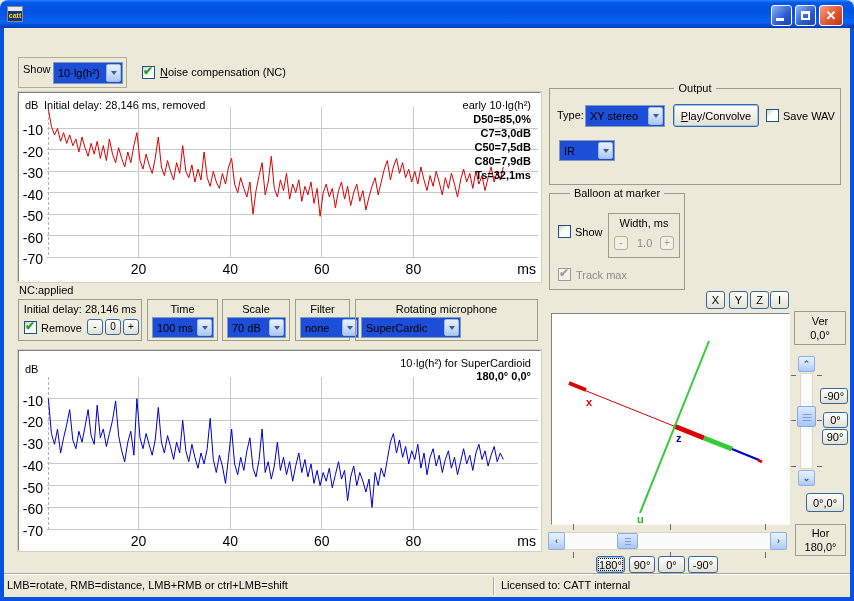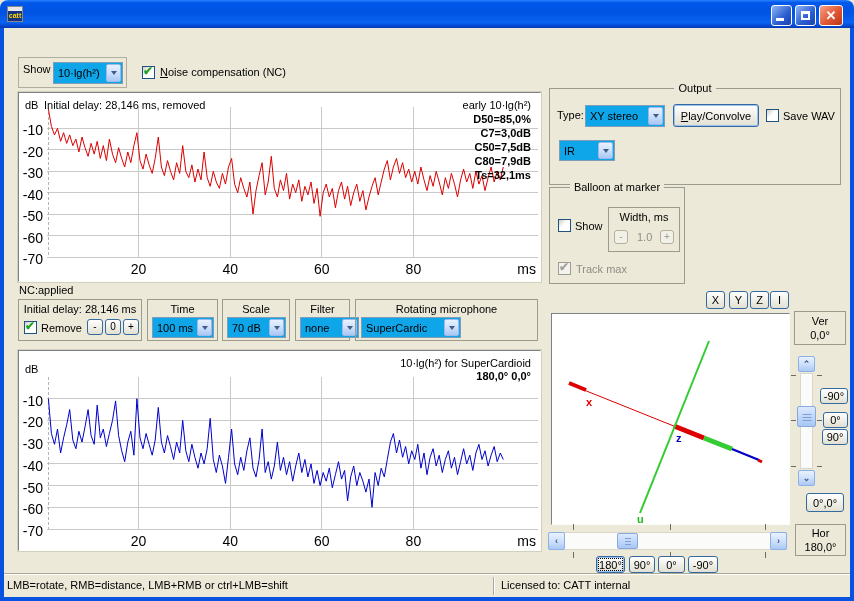--- a/index.html
+++ b/index.html
@@ -30,21 +30,21 @@
   .menubar{position:absolute;left:4px;top:28px;width:846px;height:20px;background:#ece9d8;}
   .menu-item{display:inline-block;padding:3px 8px 3px 7px;cursor:default;}
   
   .xp-btn{position:absolute;background:linear-gradient(#ffffff,#f2f1ea 45%,#e2e0d2);
     border:1px solid #356aa0;border-radius:3px;font-family:"Liberation Sans",sans-serif;
     font-size:11px;text-align:center;padding:0;color:#000;}
   .xp-btn.default{box-shadow:inset 0 0 0 1px #9cc0f2;}
   .xp-btn.focused{outline:1px dotted #000;outline-offset:-3px;box-shadow:inset 0 0 0 1px #9cc0f2;}
   .xp-btn.tiny{font-size:10px;line-height:12px;}
   .xp-btn:disabled,.xp-btn.disabled{color:#a2a095;border-color:#b4b0a2;background:#f2f1e8;}
-  .combo{position:absolute;background:#0ea5e9;border:1px solid #7f9db9;text-decoration:underline;}
+  .combo{position:absolute;background:#1d4ed8;border:1px solid #7f9db9;text-decoration:underline;}
   .combo .combo-value{position:absolute;left:4px;top:50%;transform:translateY(-50%);white-space:nowrap;overflow:hidden;max-width:calc(100% - 18px);}
   .combo .combo-btn{position:absolute;right:1px;top:1px;bottom:1px;width:15px;border-radius:2px;
     background:linear-gradient(#e8f1fe,#cde0fc 50%,#a9c8f3);border:1px solid #9cb9ea;}
   .combo .arrow{position:absolute;left:50%;top:50%;transform:translate(-50%,-30%);
     width:0;height:0;border:3px solid transparent;border-top:4px solid #3f5d88;}
   .checkbox{position:absolute;width:13px;height:13px;background:linear-gradient(135deg,#cfcdc2,#fff 45%);
     border:1px solid #1d5281;}
   .checkbox .check-glyph{position:absolute;left:0px;top:-2px;color:#21a121;font-size:12px;font-weight:bold;line-height:12px;}
   .checkbox.disabled{border-color:#9d9c92;background:#f3f2ec;}
   .checkbox.disabled .check-glyph{color:#a3a299;}
@@ -252,21 +252,21 @@
     <span class="checkbox" style="left:216px;top:20px;"></span>
     <span class="lbl" style="left:233px;top:21px;">Save WAV</span>
     <div class="combo" style="left:9px;top:51px;width:56px;height:21px;">
       <span class="combo-value">IR</span>
       <span class="combo-btn">
           <span class="arrow"></span>
         </span>
     </div>
   </div>
 
-  <div class="groupbox" style="left:549px;top:187px;width:136px;height:97px;">
+  <div class="groupbox" style="left:549px;top:193px;width:136px;height:97px;">
     <div class="gb-caption"><span>Balloon at marker</span></div>
     <span class="checkbox" style="left:8px;top:31px;"></span>
     <span class="lbl" style="left:25px;top:32px;">Show</span>
     <div class="groupbox" style="left:58px;top:19px;width:72px;height:45px;">
       <div class="panel-caption">Width, ms</div>
       <button class="xp-btn tiny disabled" style="left:5px;top:22px;width:14px;height:14px;" disabled="">-</button>
       <span class="lbl gray" style="left:28px;top:23px;">1.0</span>
       <button class="xp-btn tiny disabled" style="left:51px;top:22px;width:14px;height:14px;" disabled="">+</button>
     </div>
     <span class="checkbox disabled" style="left:8px;top:74px;">

